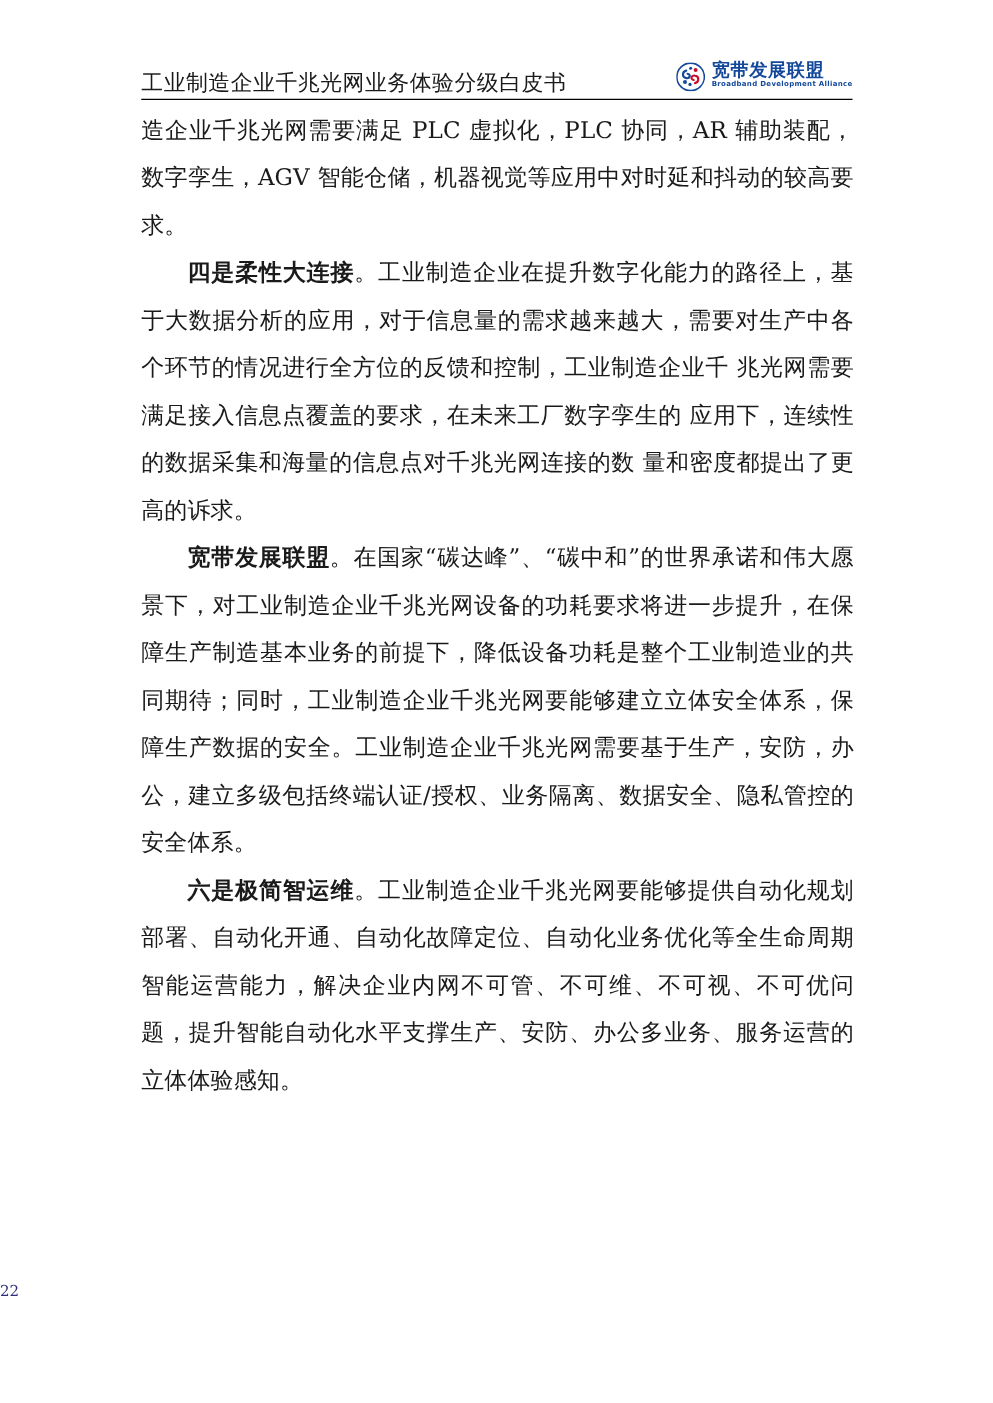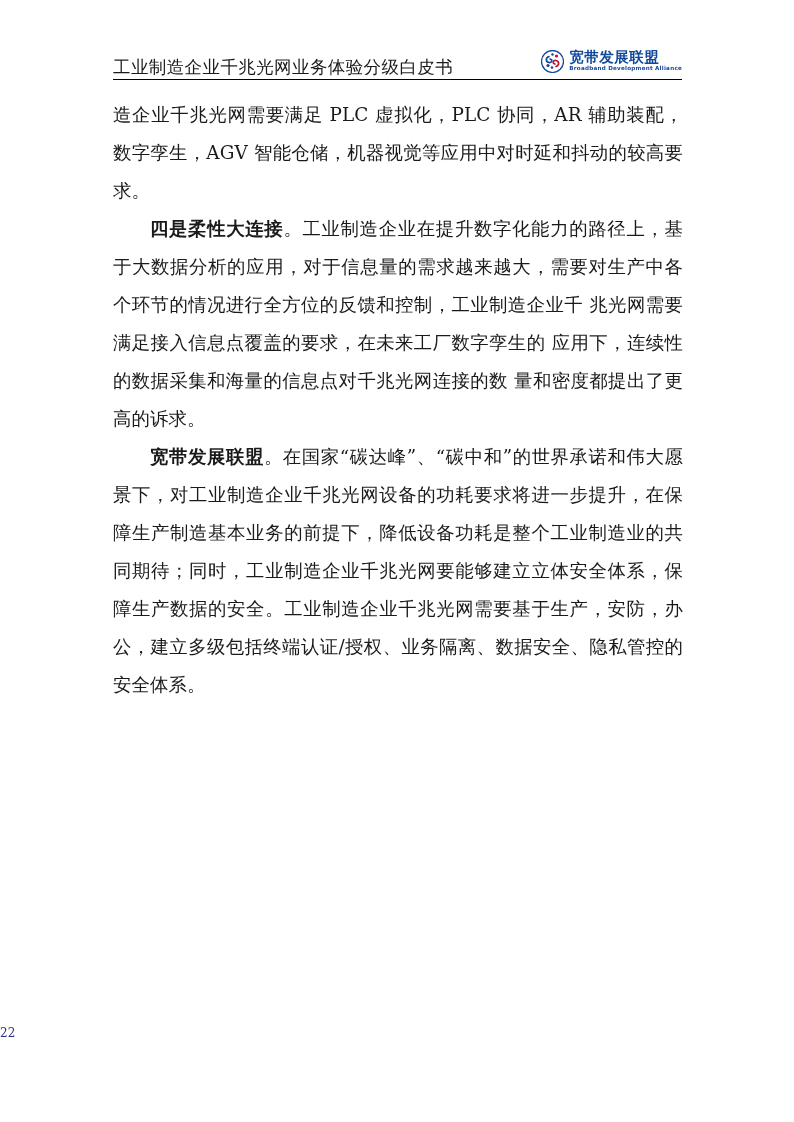--- a/index.html
+++ b/index.html
@@ -85,21 +85,21 @@
     top: 79px;
     width: 569px;
     height: 0;
     border-top: 1.6px solid #000000;
   }
 
   
   .content {
     position: absolute;
     left: 113px;
-    top: 96px;
+    top: 86px;
     width: 570px;
   }
   .para {
     font-family: "DejaVu Serif", "Liberation Serif", serif;
     font-size: 18.4px;
     line-height: 38px;
     color: #1a1a1a;
     text-align: justify;
     text-justify: inter-ideograph;
     margin: 0;
@@ -156,20 +156,21 @@
   <div class="header-rule"></div>
 
   <div class="content">
 
     <p class="para"><span>造企业千兆光网需要满足 PLC 虚拟化，PLC 协同，AR 辅助装配，数字孪生，AGV 智能仓储，机器视觉等应用中对时延和抖动的较高要求。</span></p>
 
     <p class="para indent"><span class="lead">四是柔性大连接</span><span>。工业制造企业在提升数字化能力的路径上，基于大数据分析的应用，对于信息量的需求越来越大，需要对生产中各个环节的情况进行全方位的反馈和控制，工业制造企业千 兆光网需要满足接入信息点覆盖的要求，在未来工厂数字孪生的 应用下，连续性的数据采集和海量的信息点对千兆光网连接的数 量和密度都提出了更高的诉求。</span></p>
 
     <p class="para indent"><span class="lead">宽带发展联盟</span><span>。在国家“碳达峰”、“碳中和”的世界承诺和伟大愿景下，对工业制造企业千兆光网设备的功耗要求将进一步提升，在保障生产制造基本业务的前提下，降低设备功耗是整个工业制造业的共同期待；同时，工业制造企业千兆光网要能够建立立体安全体系，保障生产数据的安全。工业制造企业千兆光网需要基于生产，安防，办公，建立多级包括终端认证/授权、业务隔离、数据安全、隐私管控的安全体系。</span></p>
 
+    <p class="para indent"><span class="lead">六是极简智运维</span><span>。工业制造企业千兆光网要能够提供自动化规划部署、自动化开通、自动化故障定位、自动化业务优化等全生命周期智能运营能力，解决企业内网不可管、不可维、不可视、不可优问题，提升智能自动化水平支撑生产、安防、办公多业务、服务运营的立体体验感知。</span></p>
 
   </div>
 
   <div class="footer">
     <span class="page-number">22</span>
   </div>
 
 </div>
 
 </body></html>

